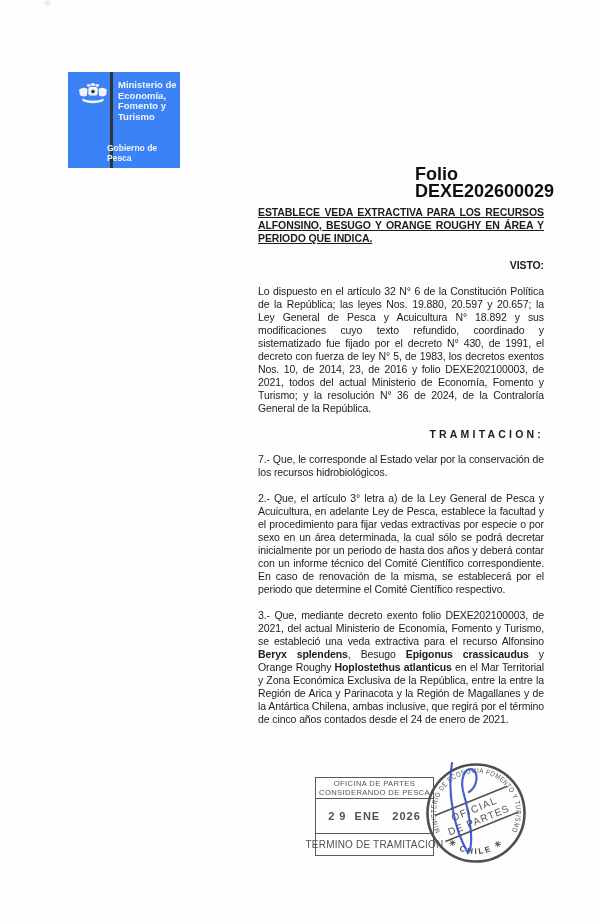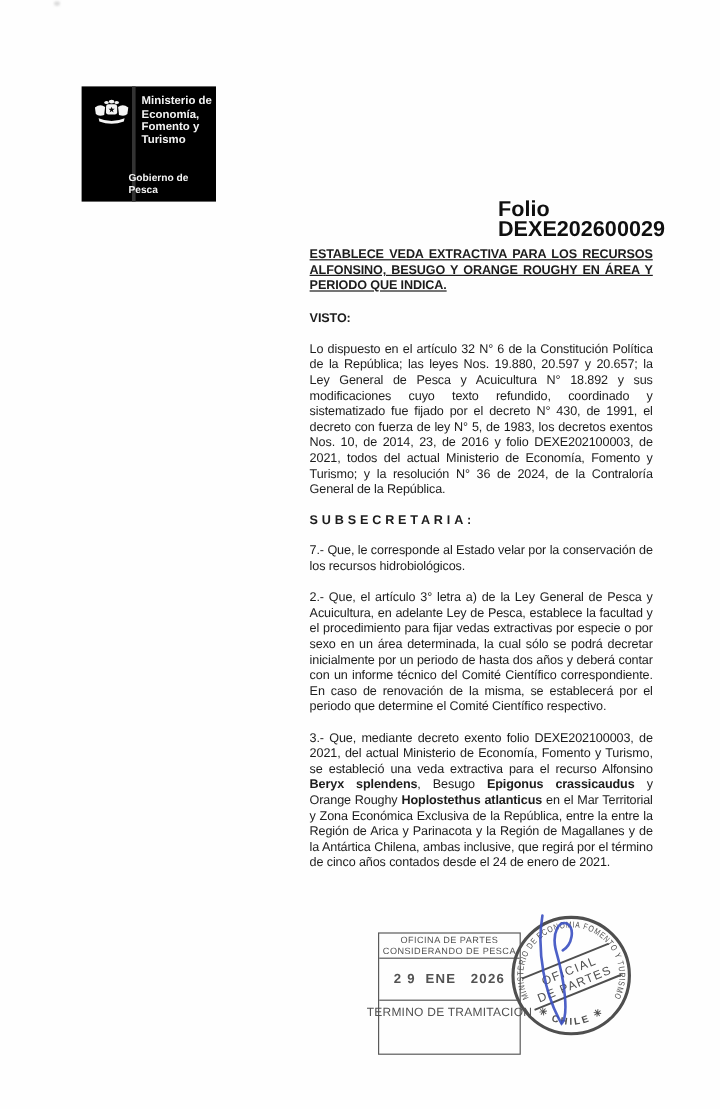--- a/index.html
+++ b/index.html
@@ -9,42 +9,42 @@
     font-family:"Liberation Sans", sans-serif;
     position:relative;
     overflow:hidden;
   }
   .page { position:absolute; inset:0; background:#fefefe; }
 
   .speck { position:absolute; left:45px; top:1px; width:5px; height:4px;
            background:#c0c0c0; border-radius:50%; opacity:.55; filter:blur(1px); }
 
   
-  .logo { position:absolute; left:68px; top:72px; width:112px; height:96px; background:#000000; }
+  .logo { position:absolute; left:68px; top:72px; width:112px; height:96px; background:#3b82f6; }
   .logo-stripe { position:absolute; left:42px; top:0; width:3px; height:100%; background:#333; }
   .crest { position:absolute; left:8px; top:8px; }
   .ministry-name { position:absolute; left:50px; top:8px; color:#f4f4f4; font-weight:700;
                    font-size:9.5px; line-height:10.5px; white-space:pre-line; }
   .gov-label { position:absolute; left:39px; bottom:5px; color:#f4f4f4; font-weight:700; font-size:8.5px; }
 
   
   .folio-block { position:absolute; left:415px; top:166px; font-size:18px; font-weight:700;
                  color:#0f0f0f; line-height:17px; }
 
   
   .column { position:absolute; left:258px; top:206px; width:286px;
             color:#1c1c1c; font-size:10.5px; line-height:13px; letter-spacing:-0.1px; }
   .column p { margin:0 0 13px 0; text-align:justify; }
   p.doc-title { font-weight:700; margin-bottom:14px;text-decoration:underline; }
-  p.sec-heading { font-weight:700; text-align:left; }
+  p.sec-heading { font-weight:700; text-align:right; }
   p.considerando-heading { letter-spacing:3.2px; margin-bottom:12px; }
   .bi { font-weight:700; }
 
   
-  .office-stamp { position:absolute; left:315px; top:777px; width:119px; height:102px;
+  .office-stamp { position:absolute; left:315px; top:777px; width:119px; height:79px;
                   box-sizing:border-box; border:1.6px solid #5a5a5a; color:#525252; }
   .os-head { height:21px; box-sizing:border-box; border-bottom:1.4px solid #5a5a5a;
              text-align:center; padding-top:2px; }
   .os-head div { font-size:7.6px; letter-spacing:0.4px; line-height:8.8px; white-space:nowrap; }
   .os-date { height:35px; box-sizing:border-box; border-bottom:1.4px solid #5a5a5a;
              display:flex; align-items:center; justify-content:center;
              font-size:11px; font-weight:700; letter-spacing:1px; white-space:pre; }
   .os-foot { height:20px; display:flex; align-items:center; justify-content:center;
              font-size:10px; letter-spacing:0.2px; white-space:nowrap; }
 
@@ -83,21 +83,21 @@
   <div class="folio-block">
     <div>Folio DEXE202600029</div>
   </div>
 
   <div class="column">
     <p class="doc-title">ESTABLECE VEDA EXTRACTIVA PARA LOS RECURSOS ALFONSINO, BESUGO Y ORANGE ROUGHY EN ÁREA Y PERIODO QUE INDICA.</p>
 
     <p class="sec-heading">VISTO:</p>
     <p class="visto-body">Lo dispuesto en el artículo 32 N° 6 de la Constitución Política de la República; las leyes Nos. 19.880, 20.597 y 20.657; la Ley General de Pesca y Acuicultura N° 18.892 y sus modificaciones cuyo texto refundido, coordinado y sistematizado fue fijado por el decreto N° 430, de 1991, el decreto con fuerza de ley N° 5, de 1983, los decretos exentos Nos. 10, de 2014, 23, de 2016 y folio DEXE202100003, de 2021, todos del actual Ministerio de Economía, Fomento y Turismo; y la resolución N° 36 de 2024, de la Contraloría General de la República.</p>
 
-    <p class="sec-heading considerando-heading">SUBSECRETARIA:</p>
+    <p class="sec-heading considerando-heading">TRAMITACION:</p>
 
     <p>7.- Que, le corresponde al Estado velar por la conservación de los recursos hidrobiológicos.</p>
     <p>2.- Que, el artículo 3° letra a) de la Ley General de Pesca y Acuicultura, en adelante Ley de Pesca, establece la facultad y el procedimiento para fijar vedas extractivas por especie o por sexo en un área determinada, la cual sólo se podrá decretar inicialmente por un periodo de hasta dos años y deberá contar con un informe técnico del Comité Científico correspondiente. En caso de renovación de la misma, se establecerá por el periodo que determine el Comité Científico respectivo.</p>
 
     <p><span>3.- Que, mediante decreto exento folio DEXE202100003, de 2021, del actual Ministerio de Economía, Fomento y Turismo, se estableció una veda extractiva para el recurso Alfonsino </span><span class="bi">Beryx splendens</span><span>, Besugo </span><span class="bi">Epigonus crassicaudus</span><span> y Orange Roughy </span><span class="bi">Hoplostethus atlanticus</span><span> en el Mar Territorial y Zona Económica Exclusiva de la República, entre la entre la Región de Arica y Parinacota y la Región de Magallanes y de la Antártica Chilena, ambas inclusive, que regirá por el término de cinco años contados desde el 24 de enero de 2021.</span></p>
   </div>
 
   <div class="office-stamp">
     <div class="os-head">
       <div>OFICINA DE PARTES</div>

